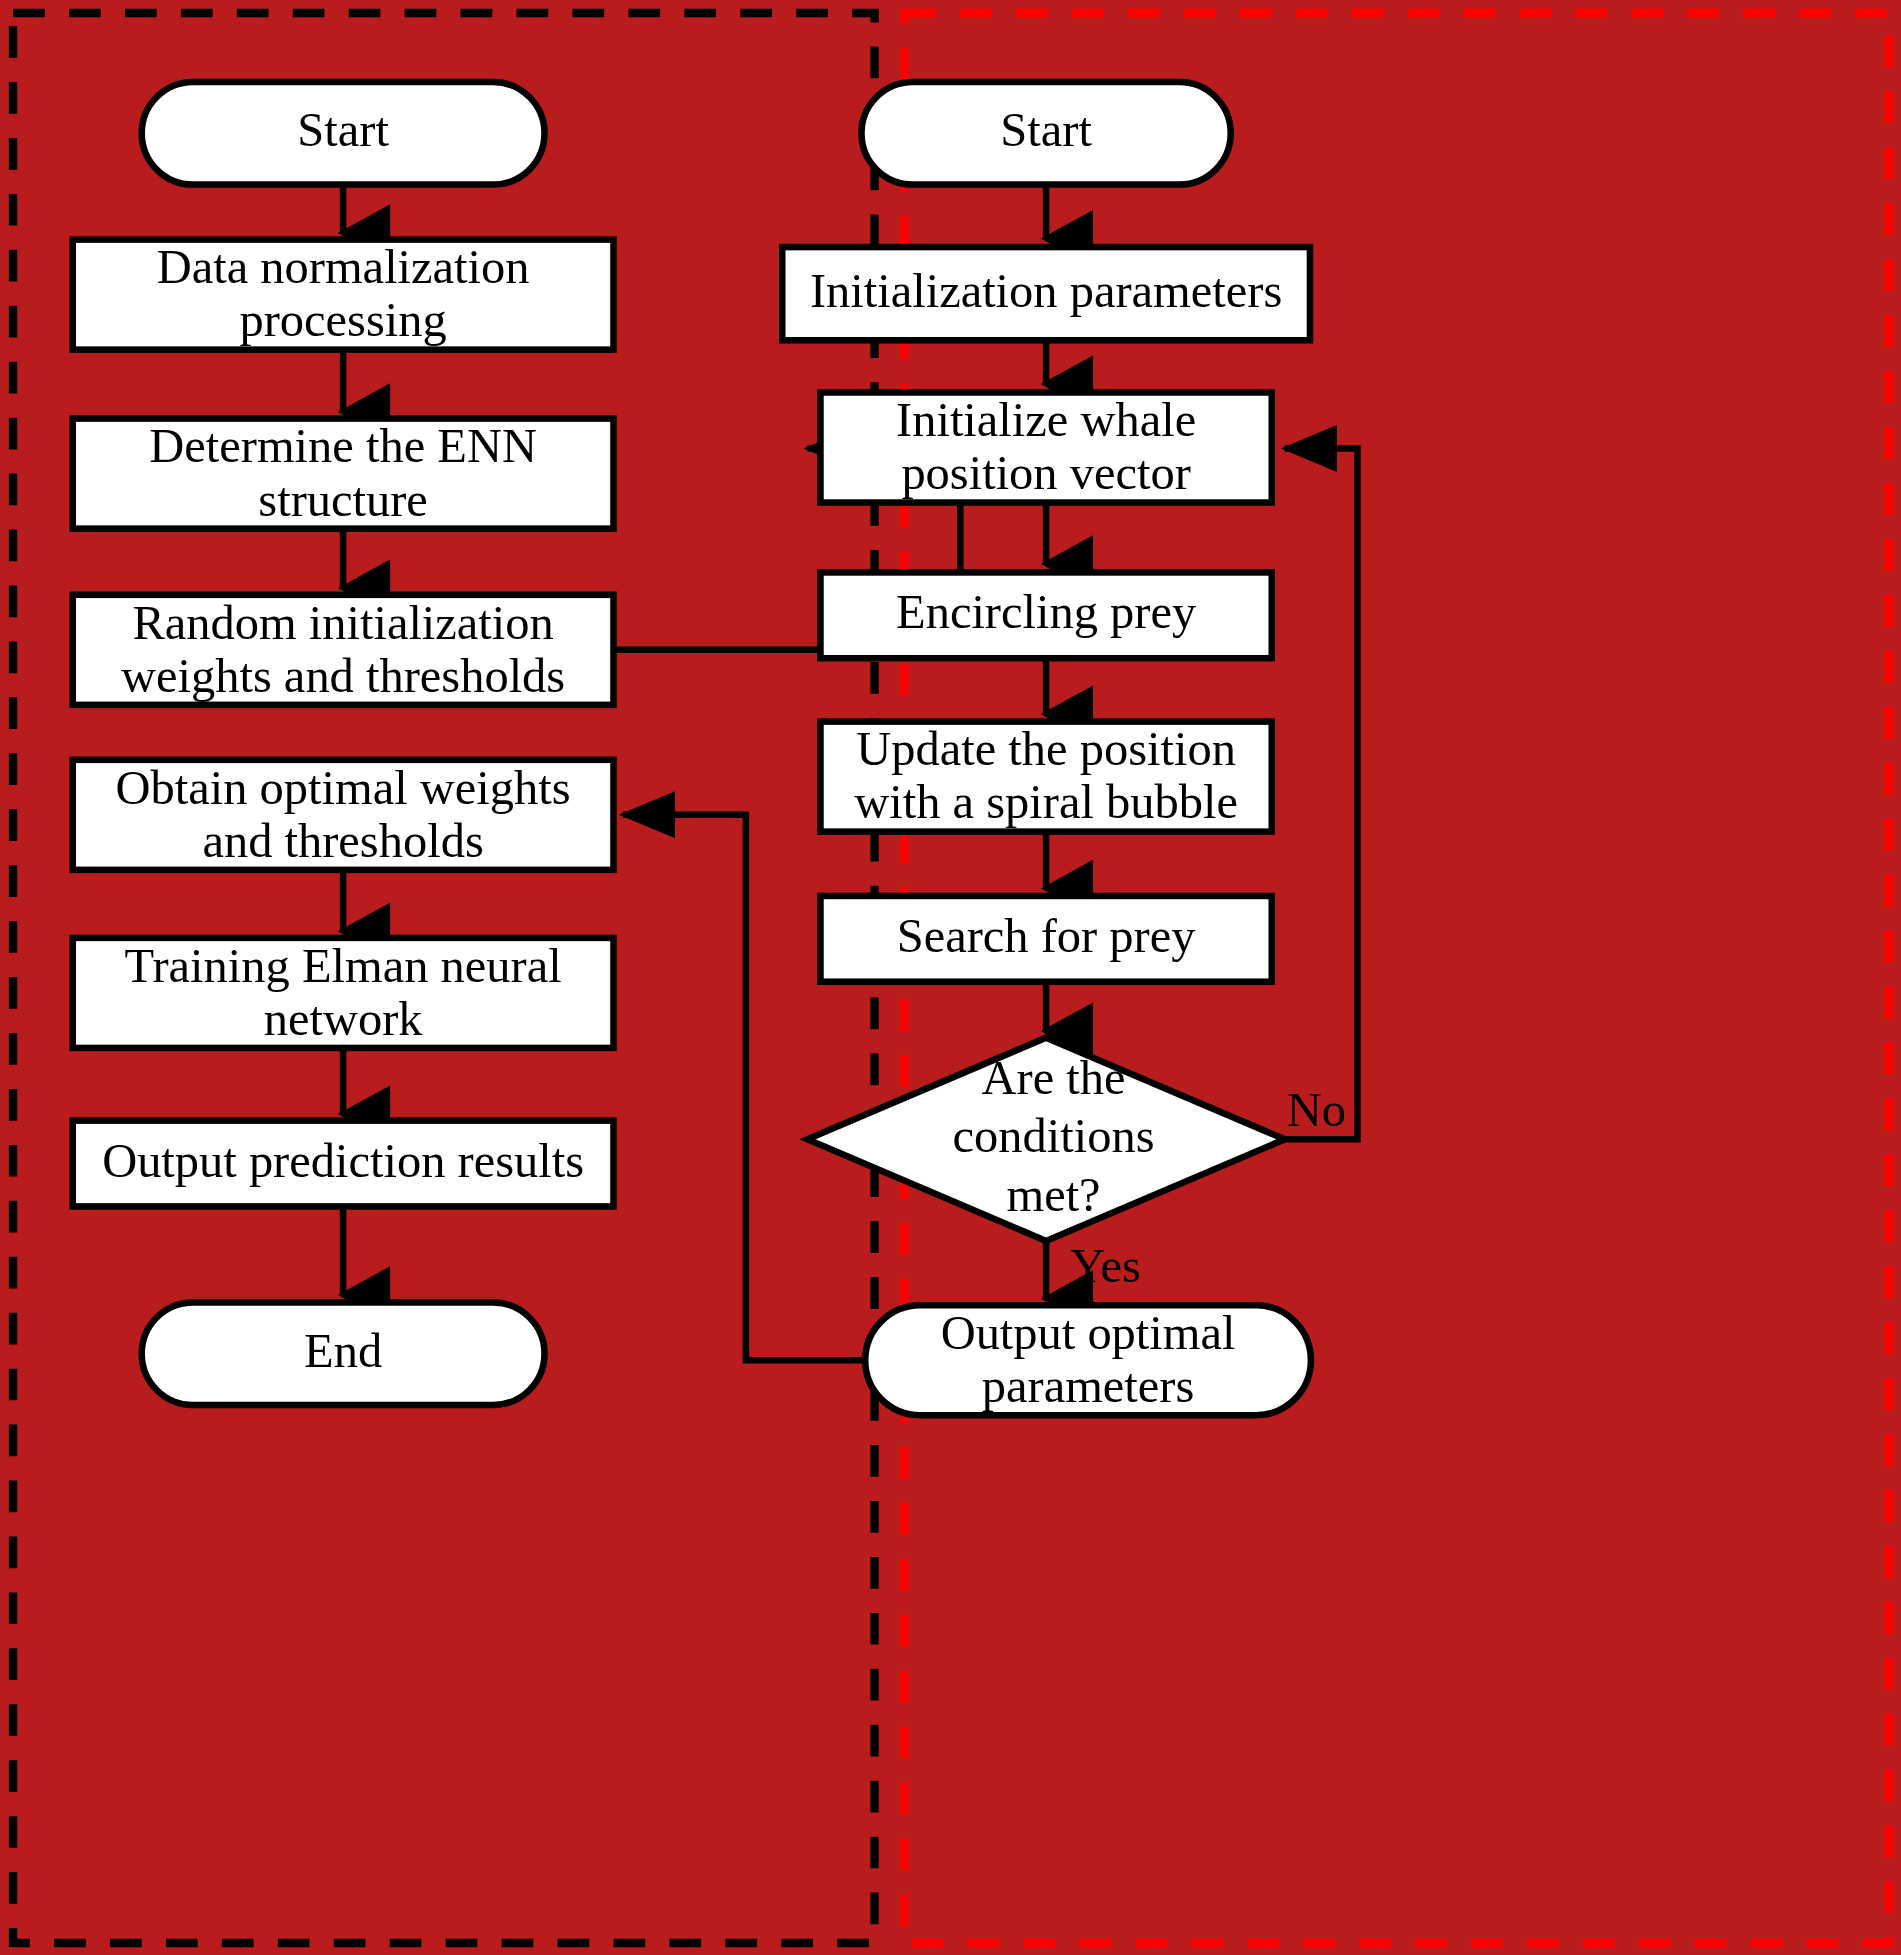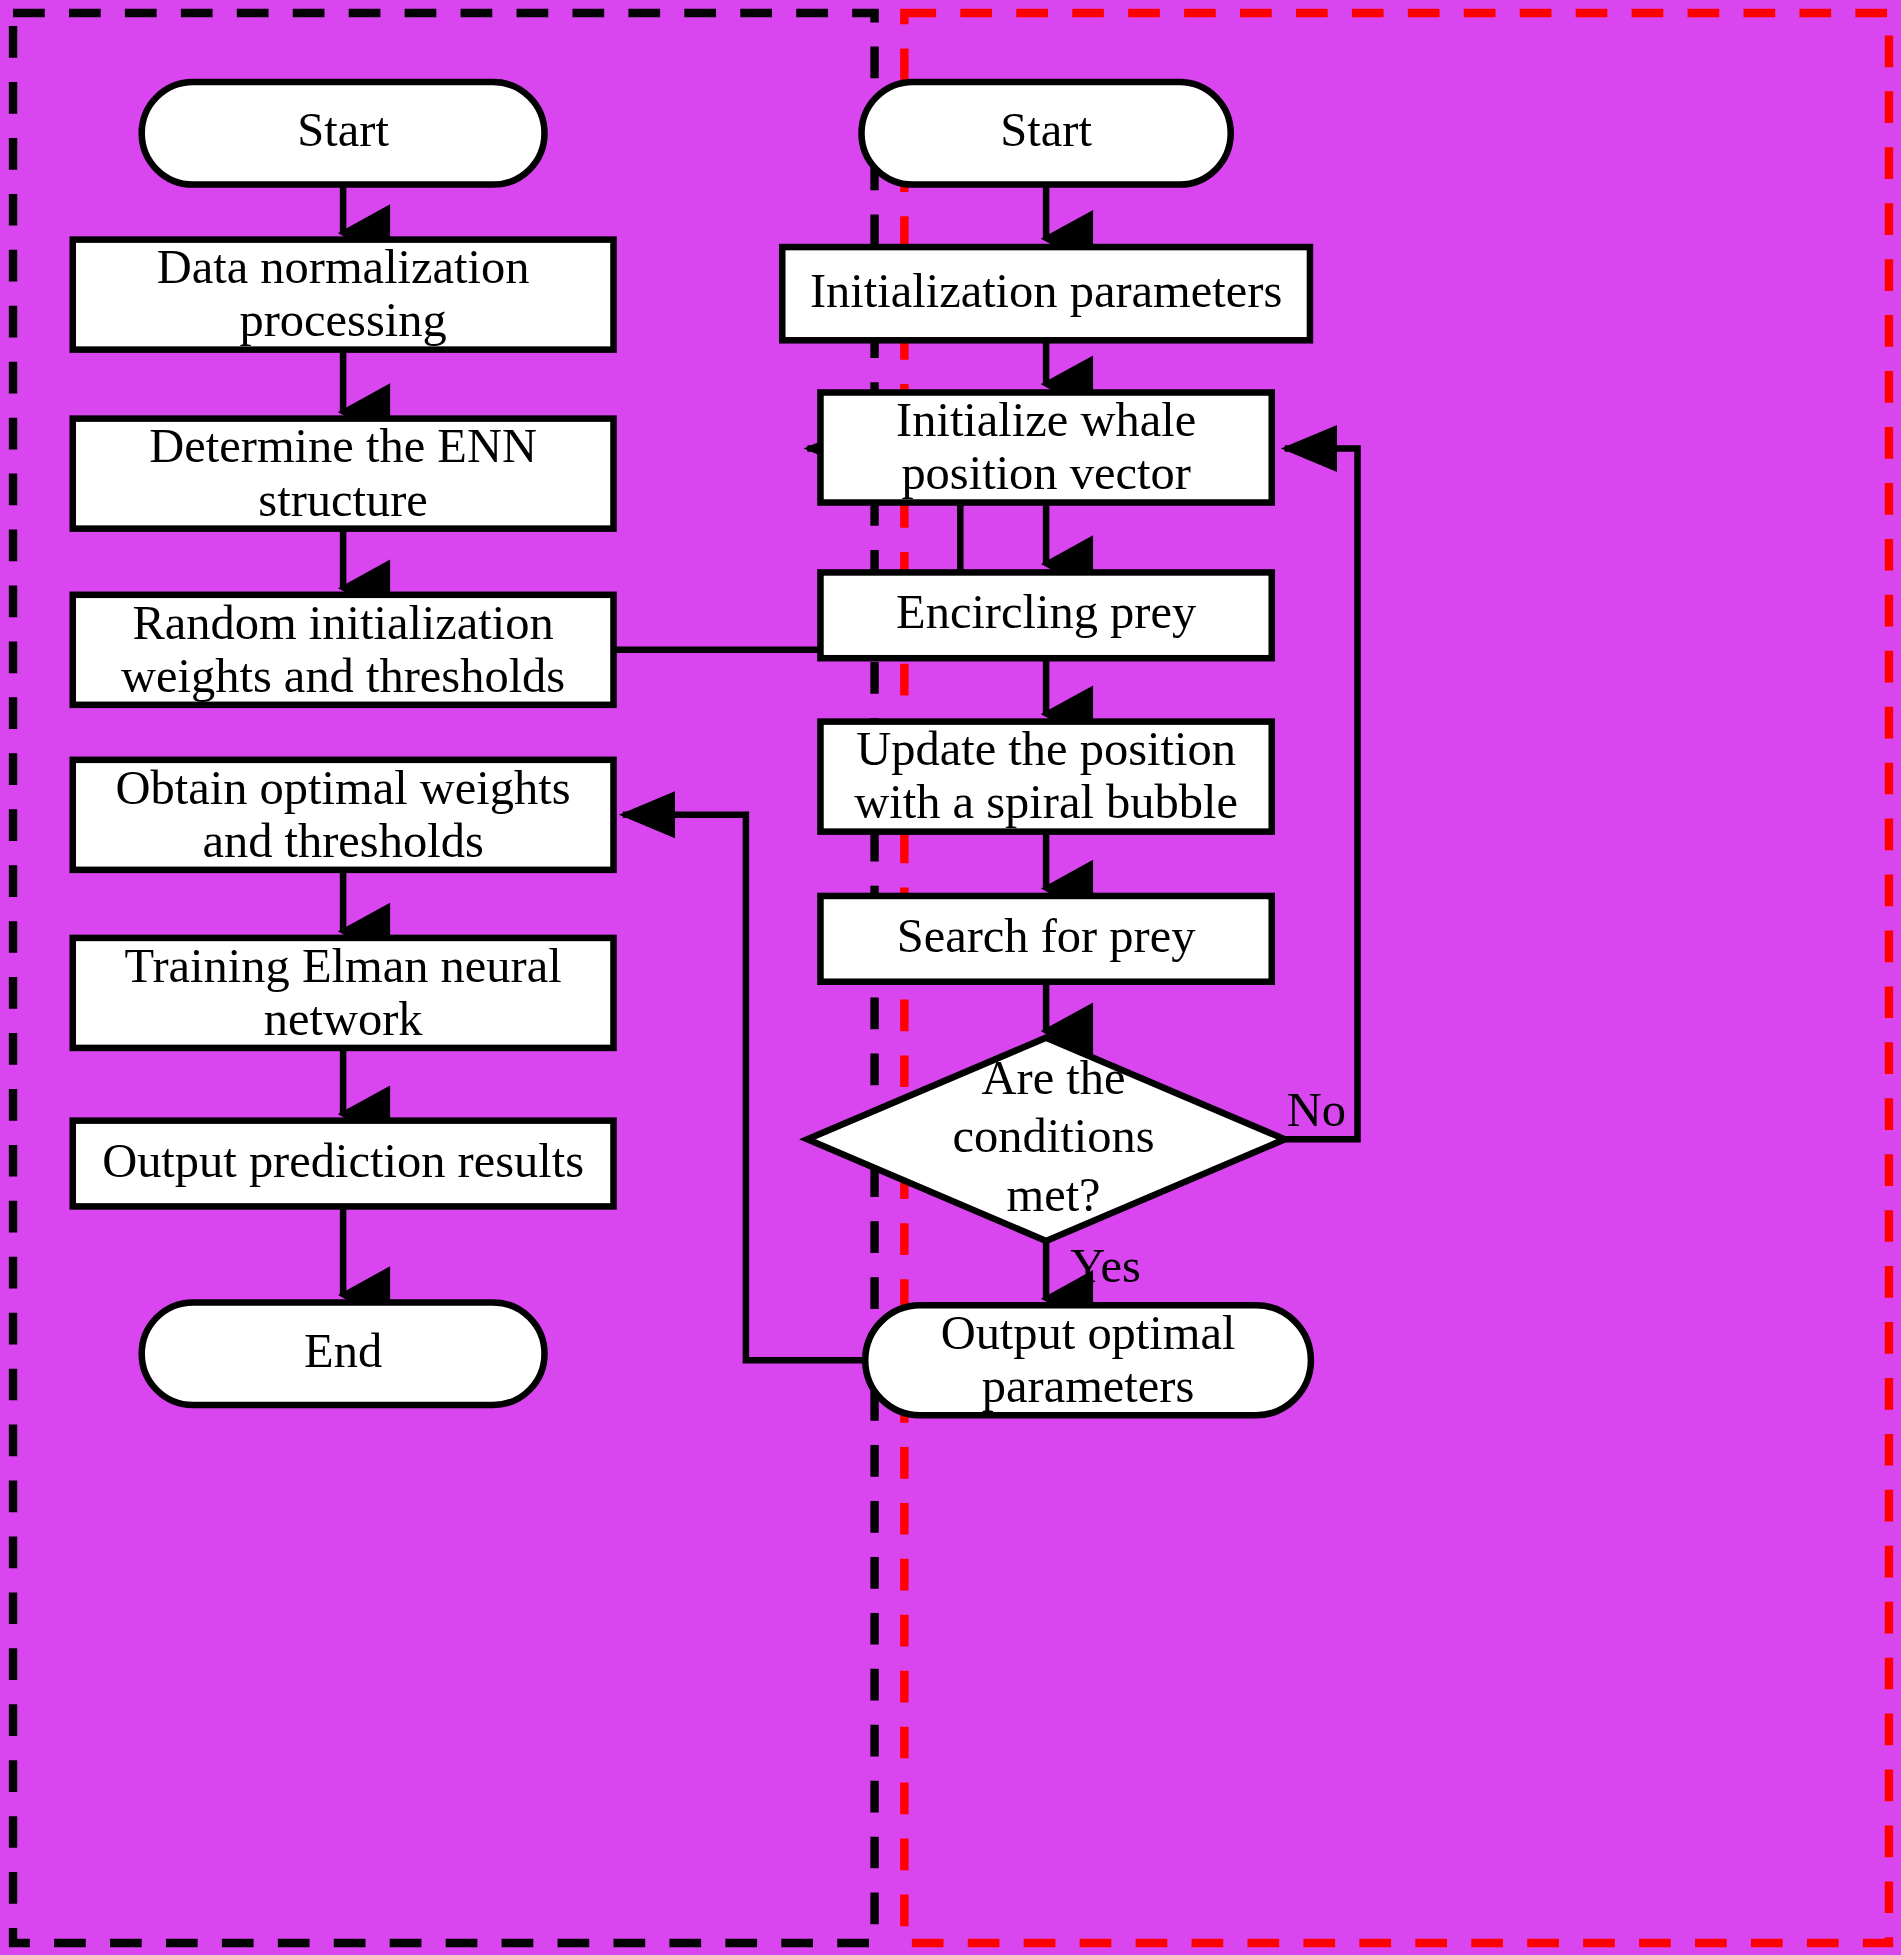--- a/index.html
+++ b/index.html
@@ -1,17 +1,17 @@
 <!DOCTYPE html>
 <html style="font-size:15px"><head>
 <meta charset="utf-8">
 <style>
   html,body{margin:0;padding:0;background:#ffffff;}
   body{font-family:"Liberation Serif","DejaVu Serif",serif;}
-  #stage{position:relative;width:1902px;height:1956px;background:#d946ef;overflow:hidden;}
+  #stage{position:relative;width:1902px;height:1956px;background:#b91c1c;overflow:hidden;}
   svg#flow{position:absolute;left:0;top:0;width:1902px;height:1956px;display:block;}
   .nodeText{font-family:"Liberation Serif","DejaVu Serif",serif;fill:#000;text-anchor:middle;dominant-baseline:middle;}
   .edgeLabel{font-family:"Liberation Serif","DejaVu Serif",serif;fill:#000;text-anchor:start;dominant-baseline:middle;}
   .shape{fill:#ffffff;stroke:#000000;stroke-width:7;}
   .diamond{fill:#ffffff;stroke:#000000;stroke-width:7;}
   .conn{stroke:#000000;stroke-width:7;fill:none;}
   .groupbox{fill:none;stroke-width:9;}
 </style>
 </head>
 <body>

